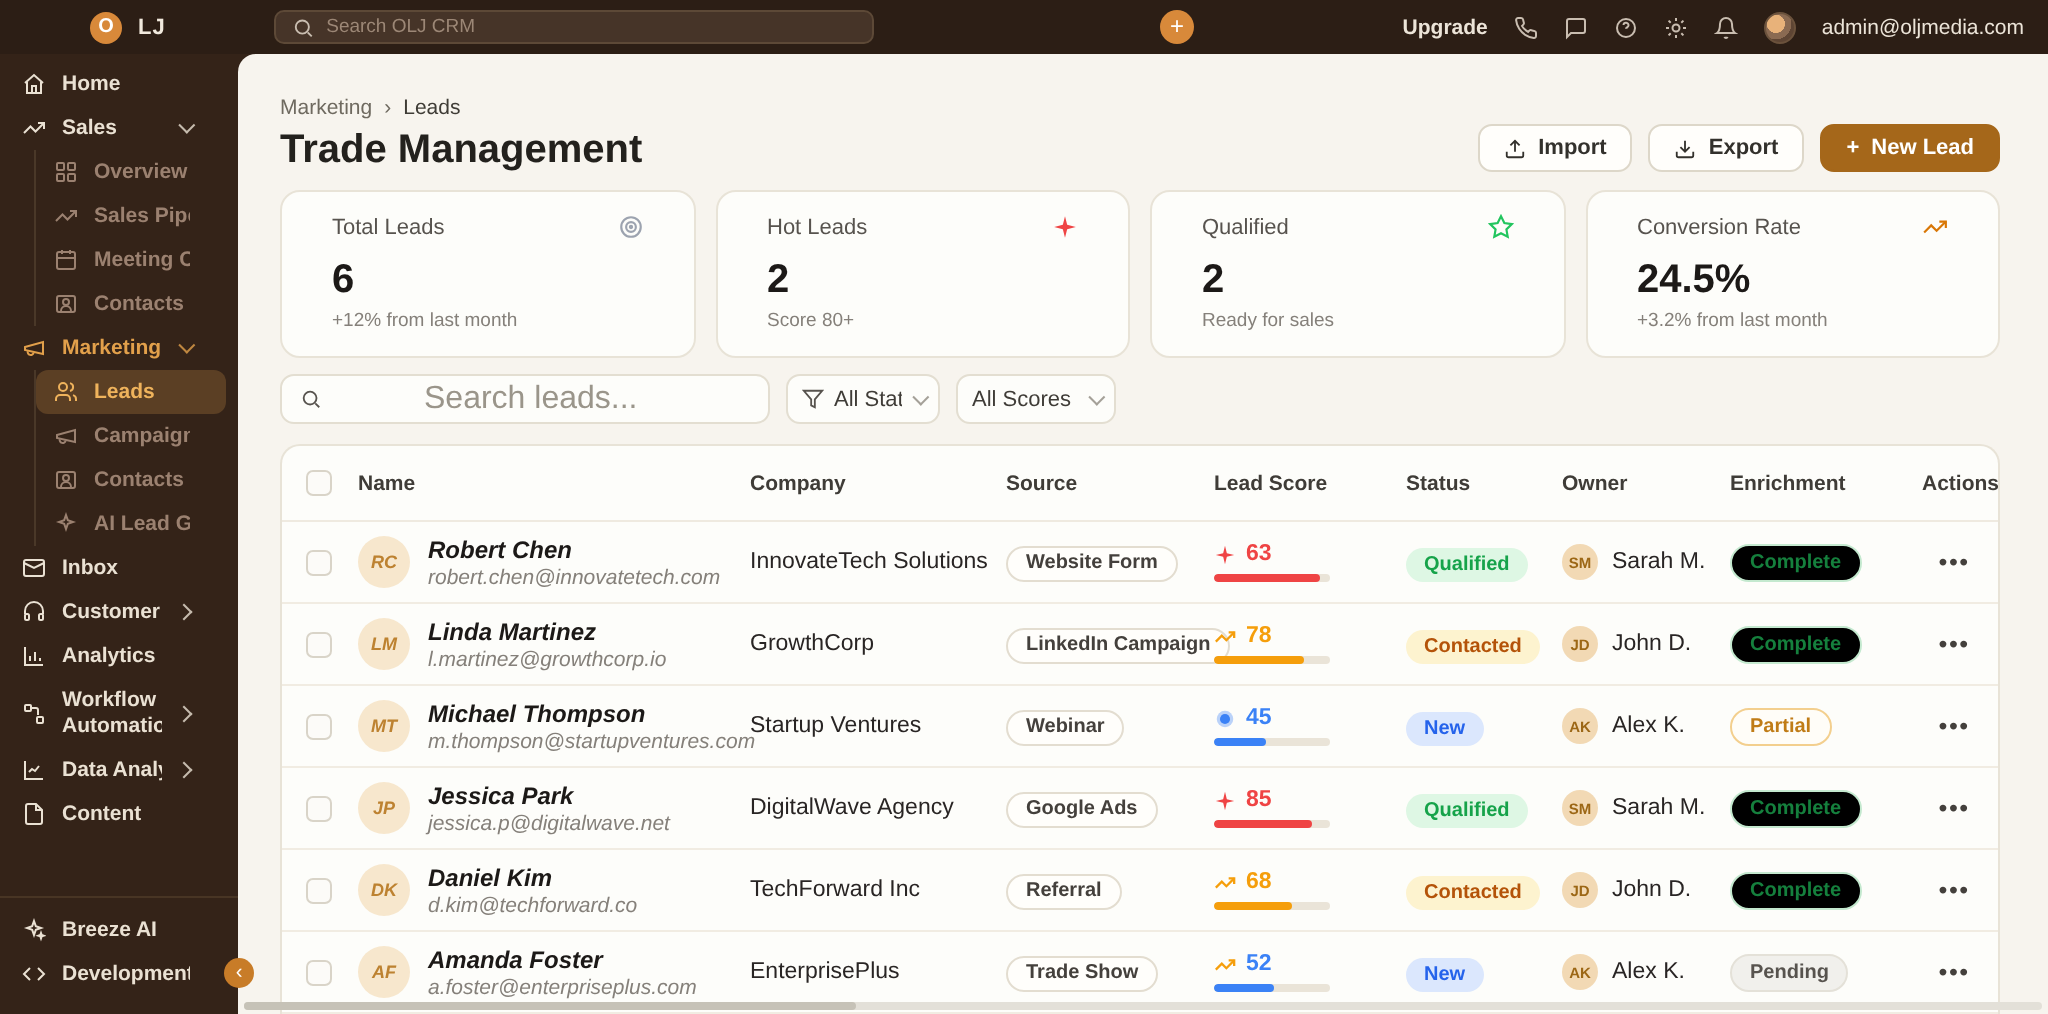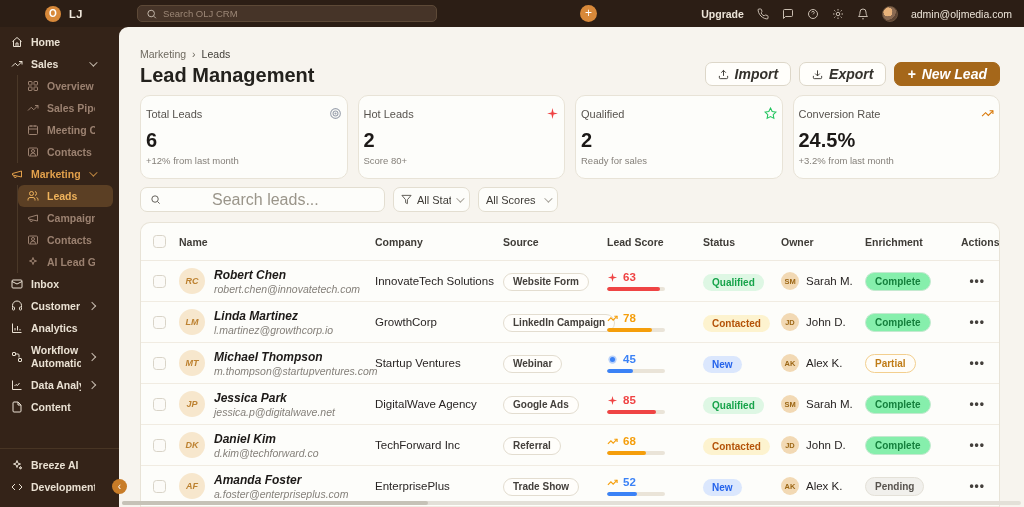--- a/index.html
+++ b/index.html
@@ -40,27 +40,27 @@
   .s-bottom { position:absolute; bottom:0; left:0; right:0; background:#342318; border-top:1px solid #483524; padding:5px 0 9px; }
   .collapse-btn { position:absolute; right:-8px; bottom:13px; width:15px; height:15px; border-radius:50%; background:#c87c28; color:#fff; border:none; font-size:10px; line-height:13px; text-align:center; z-index:6; cursor:pointer; }
 
   
   .main { flex:1; background:#f7f4ee; border-top-left-radius:9px; padding:20px 24px 0 21px; position:relative; overflow:hidden; }
   .page-head { display:flex; align-items:flex-end; justify-content:space-between; }
   .crumb { font-size:10.5px; color:#6f6a60; display:flex; gap:6px; align-items:center; height:13px; }
   .crumb .c2 { color:#3f3c36; }
   .page-title { font-size:20px; font-weight:bold; color:#23211d; margin-top:4px; height:22px; }
   .head-actions { display:flex; gap:8px; align-items:center; }
-  .btn { display:flex; align-items:center; gap:6px; height:24px; padding:0 12px; border-radius:7px; border:1px solid #ddd7c9; background:#fffefb; font-size:14px; font-weight:600; color:#33312c; cursor:pointer; font-family:inherit;font-style:italic; }
+  .btn { display:flex; align-items:center; gap:6px; height:24px; padding:0 12px; border-radius:7px; border:1px solid #ddd7c9; background:#fffefb; font-size:11px; font-weight:600; color:#33312c; cursor:pointer; font-family:inherit; }
   .btn-primary { background:#a5671a; border-color:#a5671a; color:#fff; }
   .bicon { width:11px; height:11px; }
 
   
   .stats { display:flex; gap:10px; margin-top:9px; }
-  .card { flex:1; height:84px; background:#fdfdfa; border:1px solid #e8e3d7; border-radius:10px; padding:11px 5px; }
+  .card { flex:1; height:84px; background:#fdfdfa; border:1px solid #e8e3d7; border-radius:10px; padding:11px 25px; }
   .card-top { display:flex; justify-content:space-between; align-items:center; }
   .card-label { font-size:11px; color:#57534e; }
   .card-icon { width:13px; height:13px; }
   .card-value { font-size:20px; font-weight:bold; color:#1c1917; margin-top:9px; }
   .card-sub { font-size:9.5px; color:#85807a; margin-top:3px; }
 
   
   .filters { display:flex; gap:8px; margin-top:8px; }
   .f-search { width:245px; height:25px; background:#fdfdfa; border:1px solid #e3ded1; border-radius:7px; display:flex; align-items:center; gap:7px; padding:0 9px; color:#8f8a80; }
   .f-search input { border:none; outline:none; background:transparent; font-size:16px; width:100%; color:#44403c; font-family:inherit;margin-left:44px; }
@@ -89,21 +89,21 @@
   .sicon { width:11px; height:11px; }
   .sval { font-size:11.5px; font-weight:600; }
   .red { color:#ef4444; } .amber { color:#f59e0b; } .blue { color:#3b82f6; }
   .bar { width:58px; height:4px; background:#eae4d8; border-radius:2px; margin-top:4px; overflow:hidden; }
   .fill { height:100%; border-radius:2px; }
   .fill.red { background:#ef4444; } .fill.amber { background:#f59e0b; } .fill.blue { background:#3b82f6; }
   .badge { display:inline-block; border-radius:999px; padding:3px 9px; font-size:10px; font-weight:600; white-space:nowrap; }
   .badge.green { background:#def7e4; color:#16a34a; }
   .badge.yellow { background:#fdf3cf; color:#b45309; }
   .badge.bblue { background:#dbe7fd; color:#2563eb; }
-  .badge.complete { background:#86efac; color:#15803d; border:1px solid #c4e9cf; }
+  .badge.complete { background:#000000; color:#15803d; border:1px solid #c4e9cf; }
   .badge.partial { background:#fffdf8; color:#c07c17; border:1px solid #f3cf8e; }
   .badge.pending { background:#f1f0ec; color:#57534e; border:1px solid #e4e1d8; }
   .cell-owner { display:flex; align-items:center; gap:7px; }
   .oavatar { width:18px; height:18px; border-radius:50%; background:#f2d9b4; color:#9c6716; font-size:7.5px; font-weight:bold; display:flex; align-items:center; justify-content:center; flex:0 0 auto; }
   .oname { font-size:11.5px; color:#292524; }
   .cell-actions { justify-self:end; font-size:12px; font-weight:bold; letter-spacing:1px; color:#44403c; cursor:pointer; padding-right:2px; }
 
   .hscroll { position:absolute; bottom:2px; left:3px; right:3px; height:4px; background:#e3e0d8; border-radius:2px; }
   .hscroll .thumb { width:34%; height:100%; background:#c6c2b7; border-radius:2px; }
 </style>
@@ -308,21 +308,21 @@
   </nav>
 
   <main class="main">
     <div class="page-head">
       <div>
         <div class="crumb">
           <span>Marketing</span>
           <span>›</span>
           <span class="c2">Leads</span>
         </div>
-        <div class="page-title">Lead Management</div>
+        <div class="page-title">Trade Management</div>
       </div>
       <div class="head-actions">
         <button class="btn">
           <svg class="bicon" viewBox="0 0 24 24" fill="none" stroke="currentColor" stroke-width="2">
               <path d="M21 15v4a2 2 0 0 1-2 2H5a2 2 0 0 1-2-2v-4"></path>
               <path d="m17 8-5-5-5 5"></path>
               <path d="M12 3v12"></path>
             </svg>
           <span>Import</span>
         </button>

